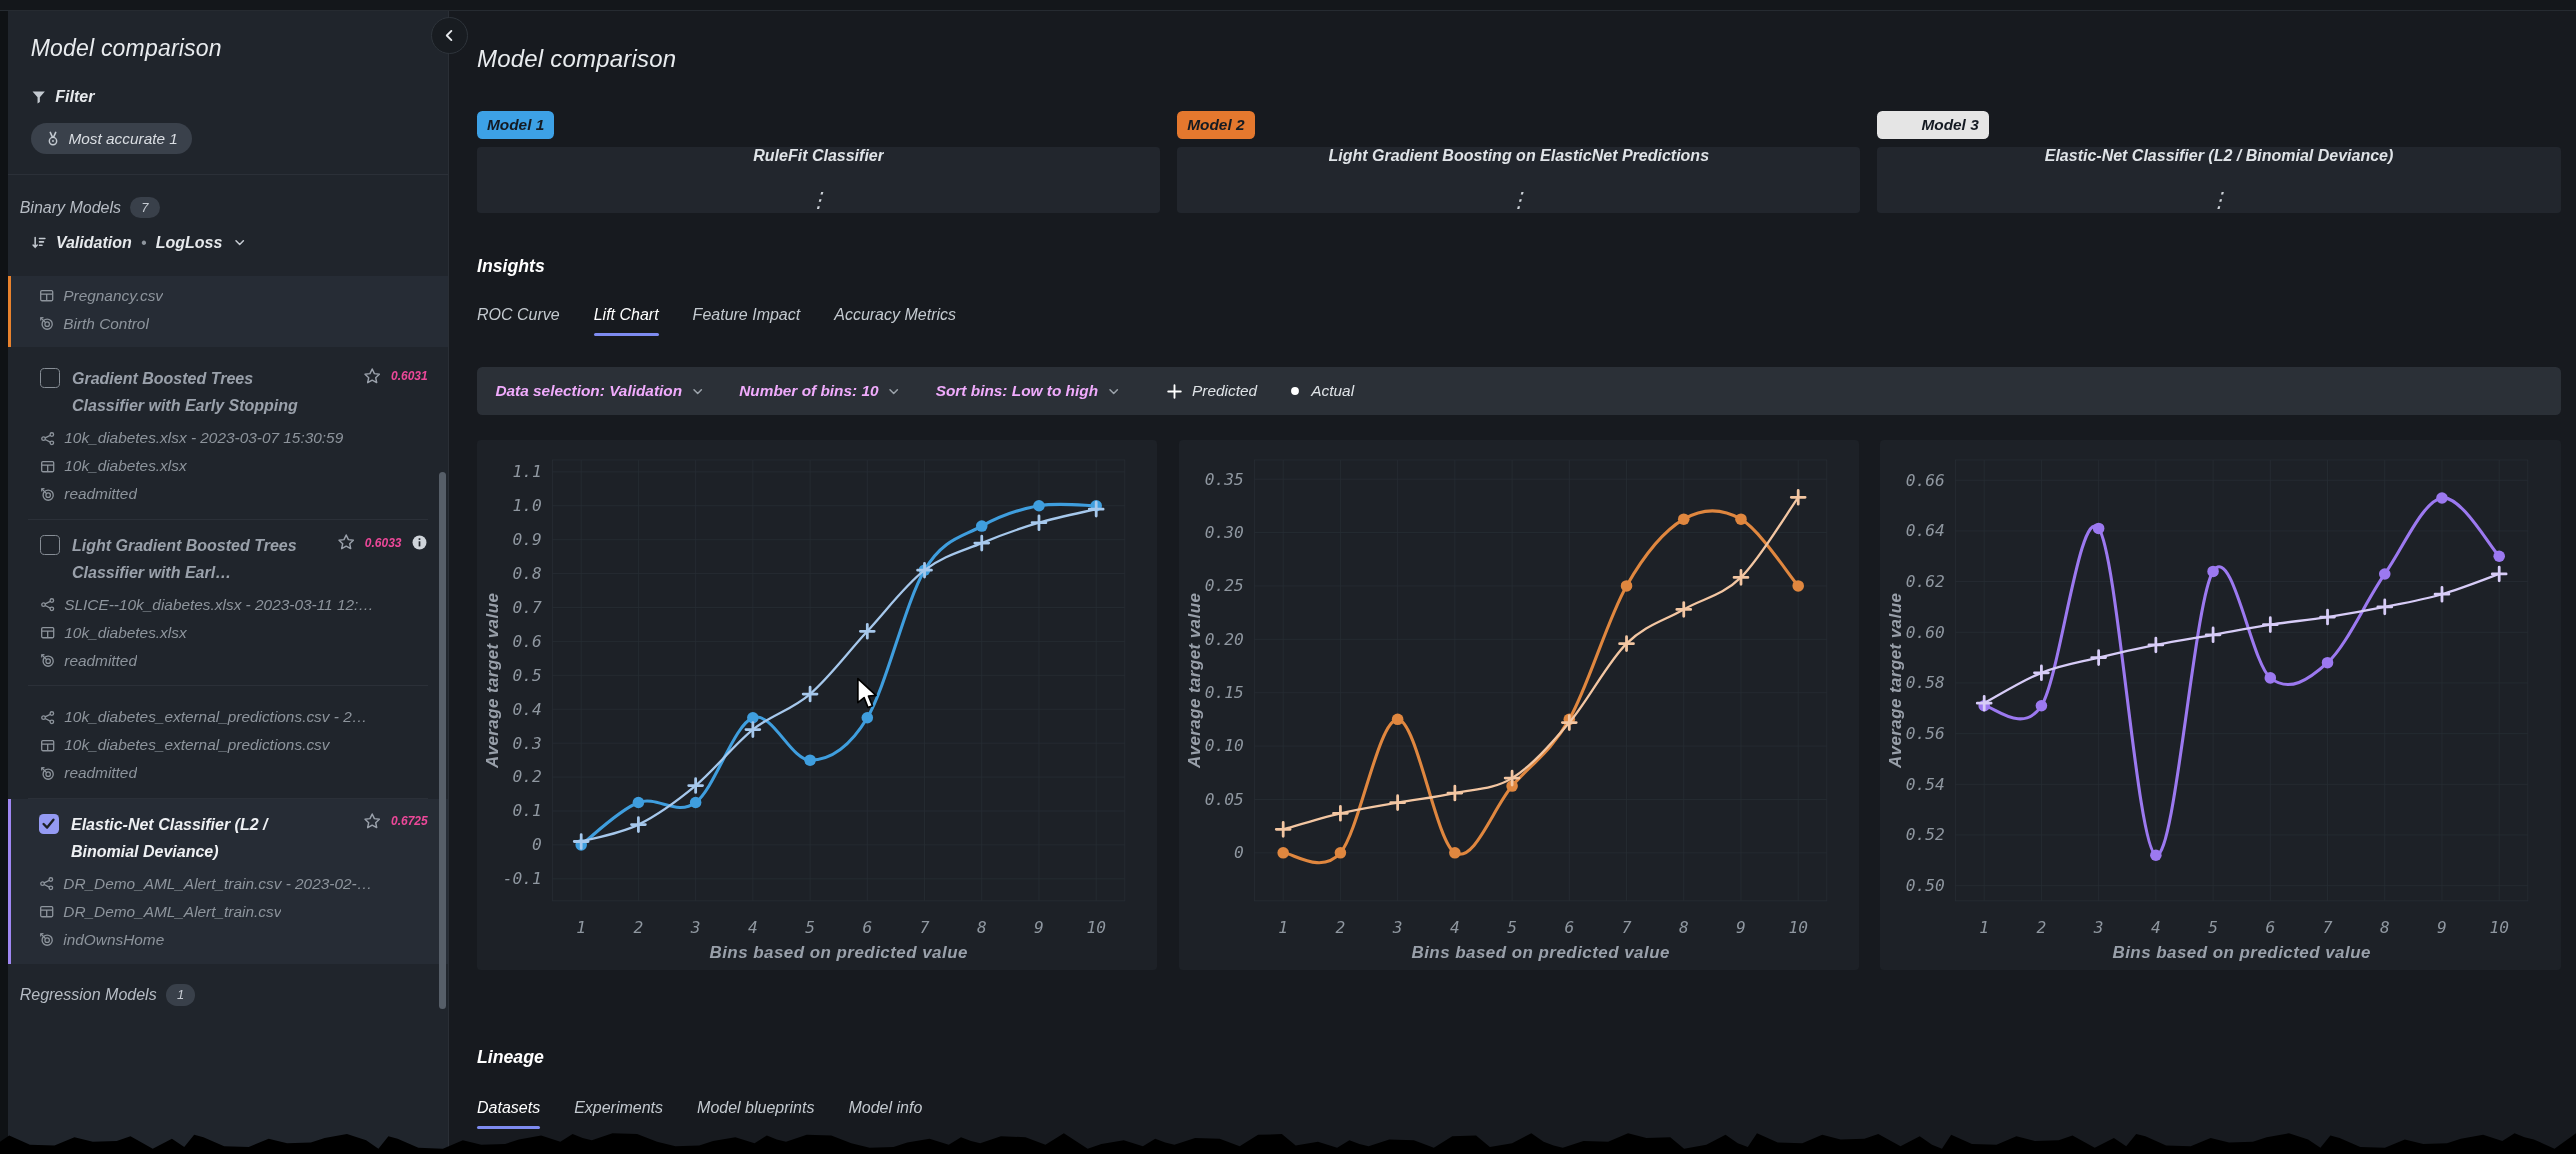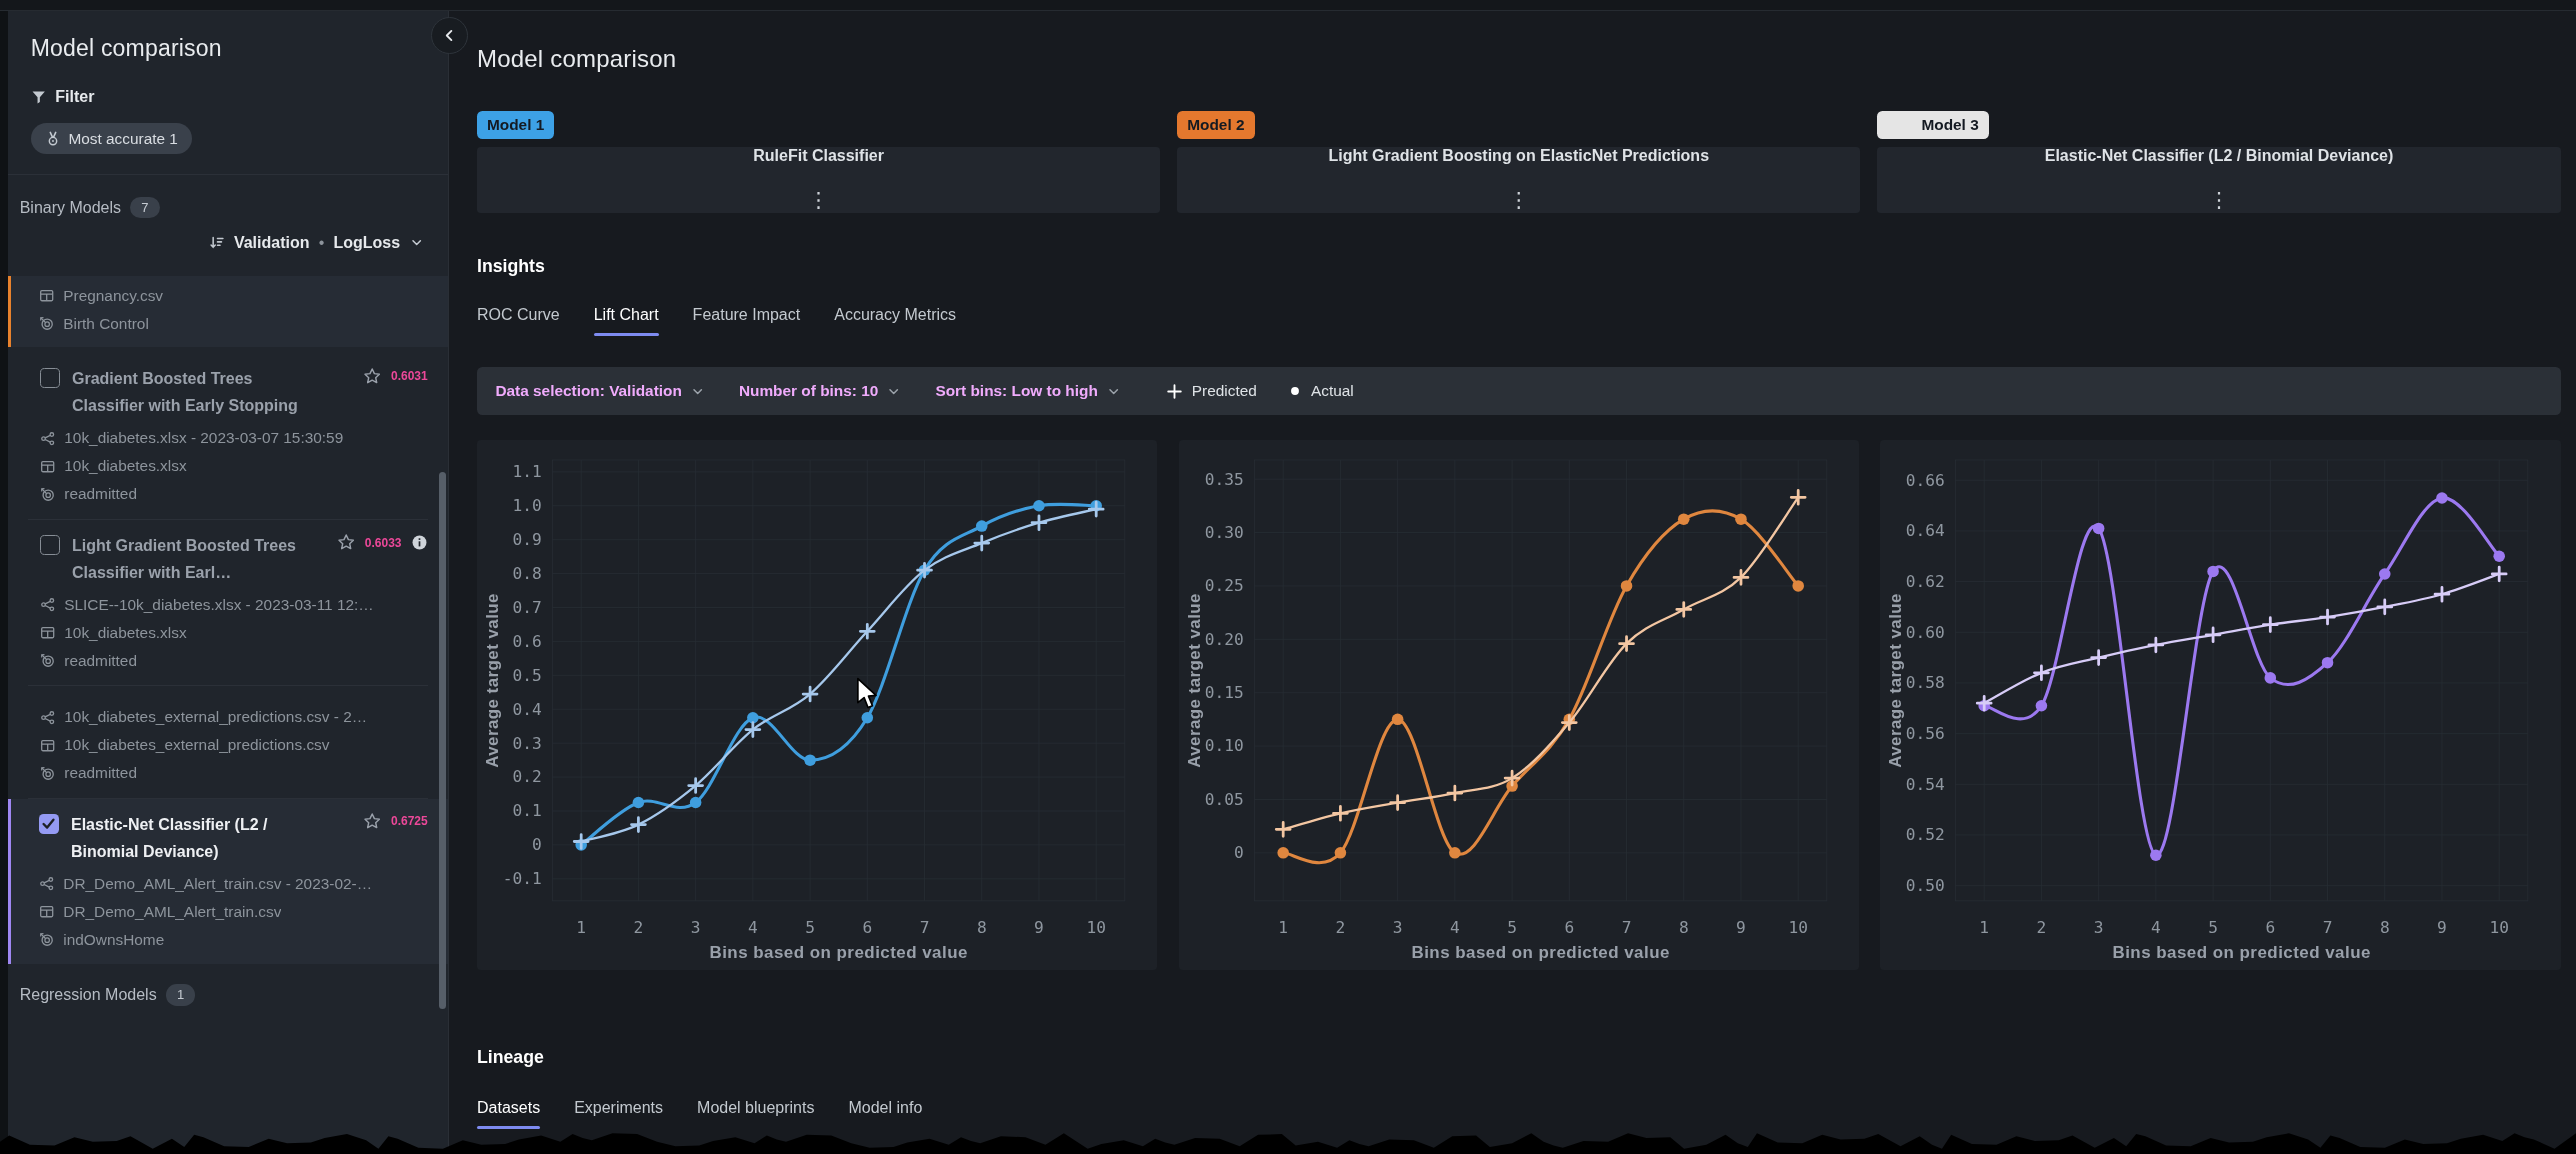--- a/index.html
+++ b/index.html
@@ -1,37 +1,37 @@
 <!DOCTYPE html>
 <html style="--accent: #7e8bf0;font-size:12.3px"><head>
 <meta charset="utf-8">
 <style>
   html,body{margin:0;padding:0;background:#0d1013;}
   .screen{position:relative;width:2576px;height:1154px;overflow:hidden;background:#171a1f;
-          font-family:"Liberation Sans",sans-serif;color:#e8ebee;}
+          font-family:"Liberation Sans",sans-serif;color:#e8ebee;font-style:italic;}
   
   .top-strip{position:absolute;top:0;left:0;right:0;height:10px;background:#14171b;
              border-bottom:0.8px solid #262b31;z-index:6;}
   .left-rail{position:absolute;top:0;left:0;bottom:0;width:7.7px;background:#0f1215;z-index:5;}
   
   .sidebar{position:absolute;left:7.7px;top:10.7px;bottom:0;width:441px;background:#20252c;
            border-right:0.8px solid #2a2f36;box-sizing:border-box;z-index:2;}
   .sb-top{padding:24.6px 23px 20px 23px;border-bottom:0.8px solid #2b3038;}
   .sb-title{font-size:23px;font-weight:500;color:#e9ecef;letter-spacing:0.2px;}
   .filter-row{display:flex;align-items:center;gap:9.2px;margin-top:26px;font-size:16px;font-weight:700;color:#e6e9ec;}
   .filter-row .ic{color:#c3c9d0;}
   .chip{display:inline-flex;align-items:center;gap:7.7px;margin-top:17px;height:31px;padding:0 14px;
         border-radius:15.4px;background:#3a414b;font-size:15.4px;color:#d9dde2;}
   .chip .ic{color:#c3c9d0;}
   .sb-list{padding:21.5px 0 0 0;position:relative;}
   .sec-row{display:flex;align-items:center;gap:9.2px;padding:0 12px;font-size:16px;color:#b6bcc4;}
   .count-badge{display:inline-flex;align-items:center;justify-content:center;min-width:15.4px;height:21.5px;
                padding:0 7px;border-radius:10.7px;background:#39404a;font-size:13px;color:#c6cbd2;}
   .sort-row{display:flex;align-items:center;gap:9.2px;margin-top:15.4px;padding:0 23px;
-            font-size:16px;font-weight:700;color:#e6e9ec;justify-content:flex-end;}
+            font-size:16px;font-weight:700;color:#e6e9ec;}
   .sort-row .dot-sep{color:#8d949c;font-weight:400;}
   .sort-row .ic{color:#c3c9d0;}
   .mitem{position:relative;margin-top:0;padding:12.3px 20px 15.4px 32px;}
   .mitem.selected{background:#262c35;border-left:3.8px solid;padding-left:28px;}
   .mitem.partial{padding-top:10.7px;padding-bottom:14px;}
   .mrow1{display:flex;align-items:flex-start;}
   .cbx{flex:0 0 auto;width:20px;height:20px;border:1.5px solid #878e96;border-radius:4.6px;margin-top:3.1px;box-sizing:border-box;}
   .cbx.checked{border:none;display:flex;align-items:center;justify-content:center;}
   .mname{flex:1 1 auto;margin-left:12.3px;max-width:253px;font-size:16px;font-weight:700;color:#9aa1ab;line-height:27px;}
   .mitem.selected .mname{color:#eef0f3;}

